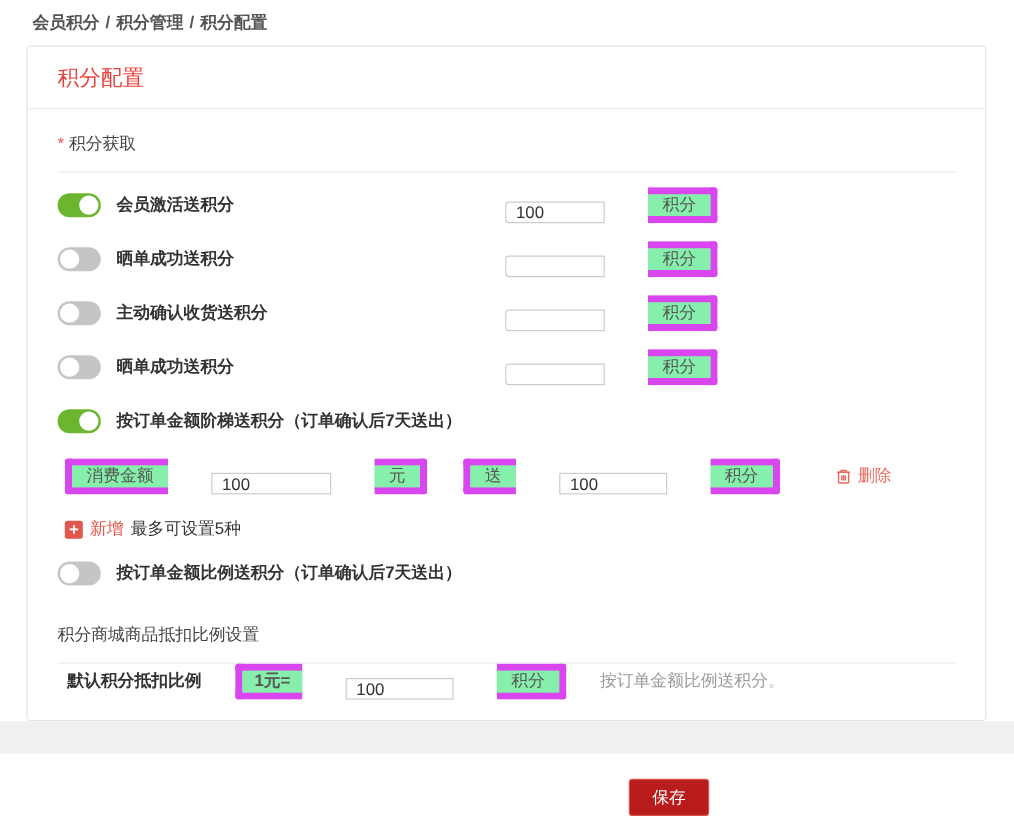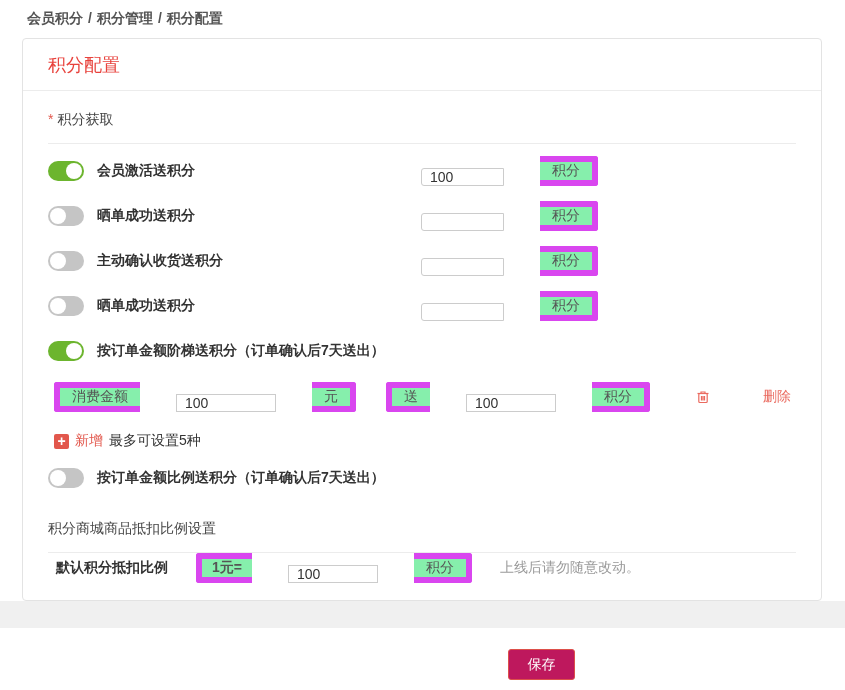--- a/index.html
+++ b/index.html
@@ -61,21 +61,21 @@
   }
   .ig-addon.pre { border-right:0; }
   .ig-addon.suf { border-left:0; }
   .w83 { width:83px; } .w100 { width:100px; } .w90 { width:90px; }
 
   
   .tier-row { display:flex; align-items:center; margin-top:9px; margin-left:6px; }
   .tier-gap { width:30px; }
   .delete-link {
     margin-left:46px; color:#ea6a5f; display:flex; align-items:center;
-    cursor:pointer; background:none; border:none; font-size:14px; font-family:inherit; padding:0;gap:48px;
+    cursor:pointer; background:none; border:none; font-size:14px; font-family:inherit; padding:0;
   }
   .delete-link svg { margin-right:5px; }
 
   
   .add-row { margin-top:20px; margin-left:6px; display:flex; align-items:center; }
   .plus-icon {
     width:15px; height:15px; background:#e2574c; border-radius:2px; color:#fff;
     display:flex; align-items:center; justify-content:center;
     font-size:14px; line-height:1; font-weight:bold; cursor:pointer;
   }
@@ -87,22 +87,22 @@
   
   .deduct-row { display:flex; align-items:center; margin-left:8px; }
   .deduct-label { font-weight:bold; color:#333; }
   .deduct-row .igroup { margin-left:28px; }
   .pre-w { padding:0 10px;font-weight:bold; }
   .deduct-note { margin-left:28px; color:#9a9a9a; }
 
   
   .gray-strip { position:absolute; left:0; top:601px; width:845px; height:27px; background:#f0f0f0; }
   .save-btn {
-    position:absolute; left:508px; top:649px; width:67px; height:31px;
-    background:#be185d; border:1px solid #dd4f4a; border-radius:3px;
+    position:absolute; left:524px; top:649px; width:67px; height:31px;
+    background:#b91c1c; border:1px solid #dd4f4a; border-radius:3px;
     color:#fff; font-size:14px; font-family:inherit; cursor:pointer;
   }
 </style>
 </head>
 <body>
 
 <div class="breadcrumb">
   <span>会员积分</span><span class="sep">/</span><span>积分管理</span><span class="sep">/</span><span>积分配置</span>
 </div>
 
@@ -197,19 +197,19 @@
     <div class="section-head">积分商城商品抵扣比例设置</div>
     <div class="hr"></div>
 
     <div class="deduct-row">
       <span class="deduct-label">默认积分抵扣比例</span>
       <div class="igroup">
         <div class="ig-addon pre ig-first pre-w">1元=</div>
         <input class="ig-input w90" value="100" style="">
         <div class="ig-addon suf ig-last">积分</div>
       </div>
-      <span class="deduct-note">上线后请勿随意改动。</span>
+      <span class="deduct-note">按订单金额比例送积分。</span>
     </div>
   </div>
 </div>
 
 <div class="gray-strip"></div>
 <button class="save-btn">保存</button>
 
 </body></html>

